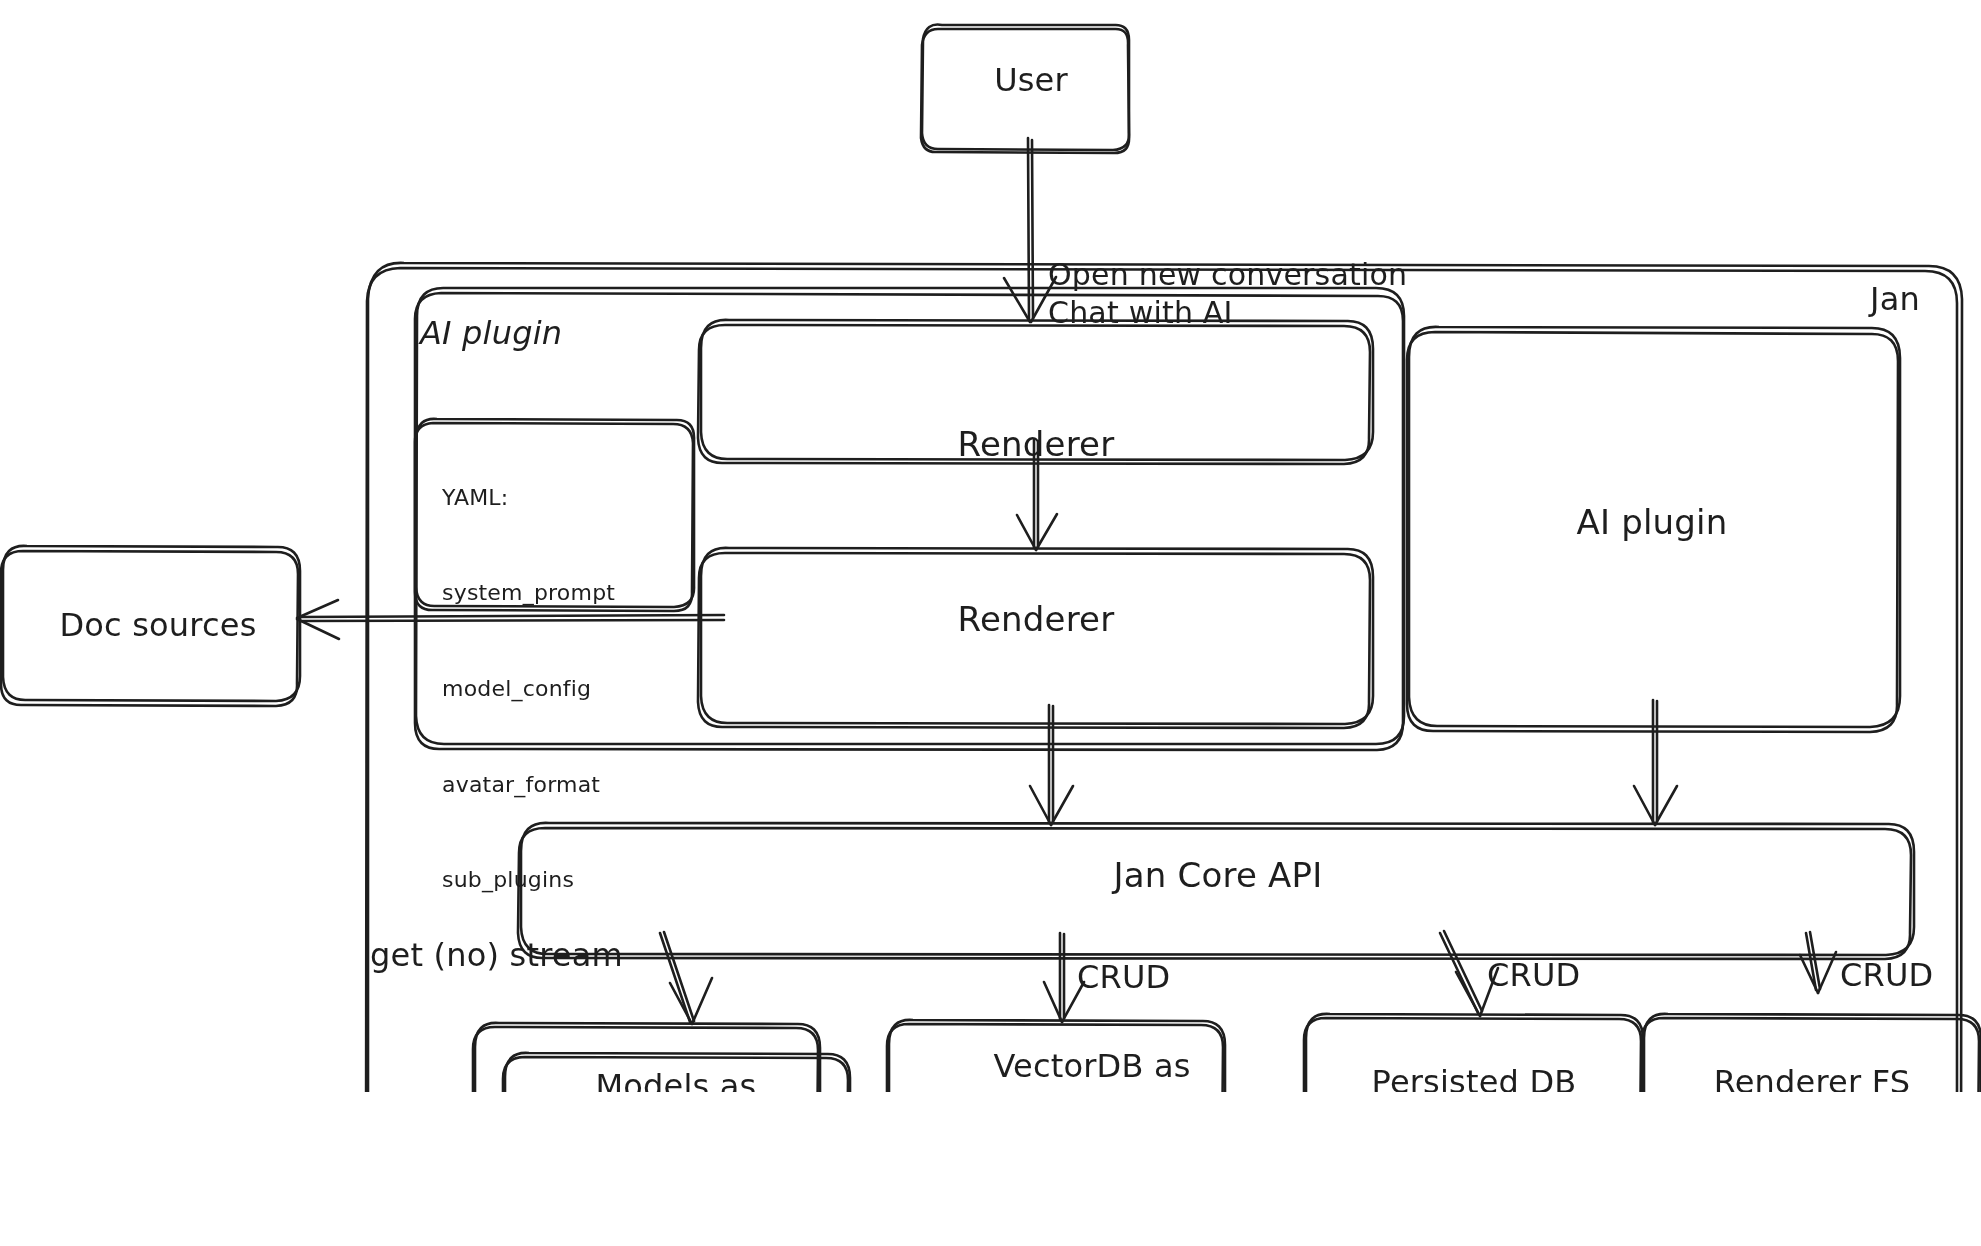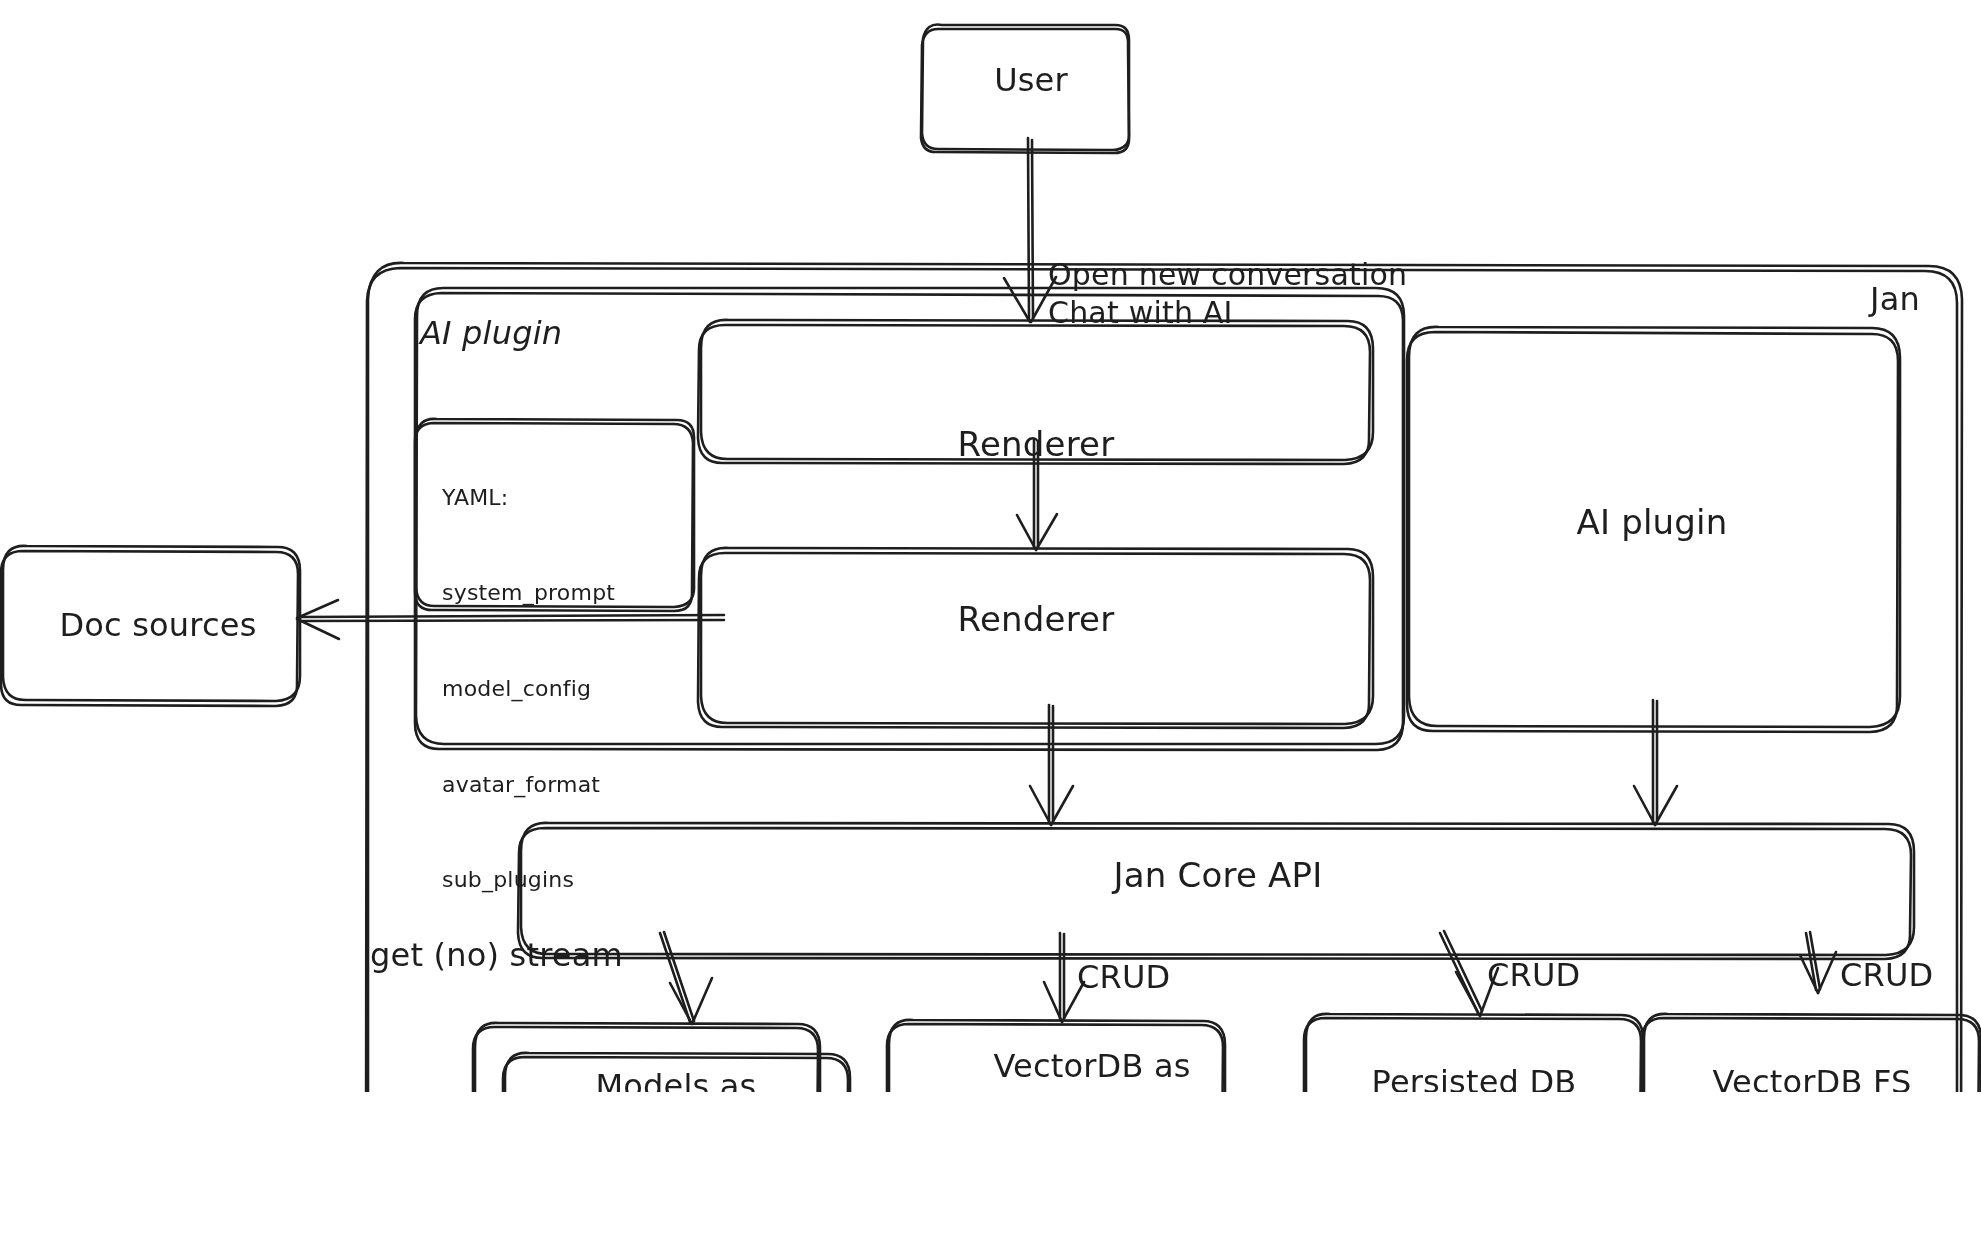--- a/index.html
+++ b/index.html
@@ -222,17 +222,17 @@
   <div class="lbl left t-lg" style="left:1840px; top:955px;">CRUD</div>
 
   <div class="lbl center t-lg" style="left:676px; top:1110px; white-space:pre-line; line-height:1.5;">Models as
 plugin</div>
 
   <div class="lbl center t-lg" style="left:1092px; top:1090px; white-space:pre-line; line-height:1.5;">VectorDB as
 plugin</div>
 
   <div class="lbl center t-lg" style="left:1474px; top:1082px;">Persisted DB</div>
 
-  <div class="lbl center t-lg" style="left:1812px; top:1082px;">VectorDB FS</div>
+  <div class="lbl center t-lg" style="left:1812px; top:1082px;">Renderer FS</div>
 
   <div class="lbl left t-lg" style="left:1870px; top:279px;">Jan</div>
 
 </div>
 
 </body></html>

